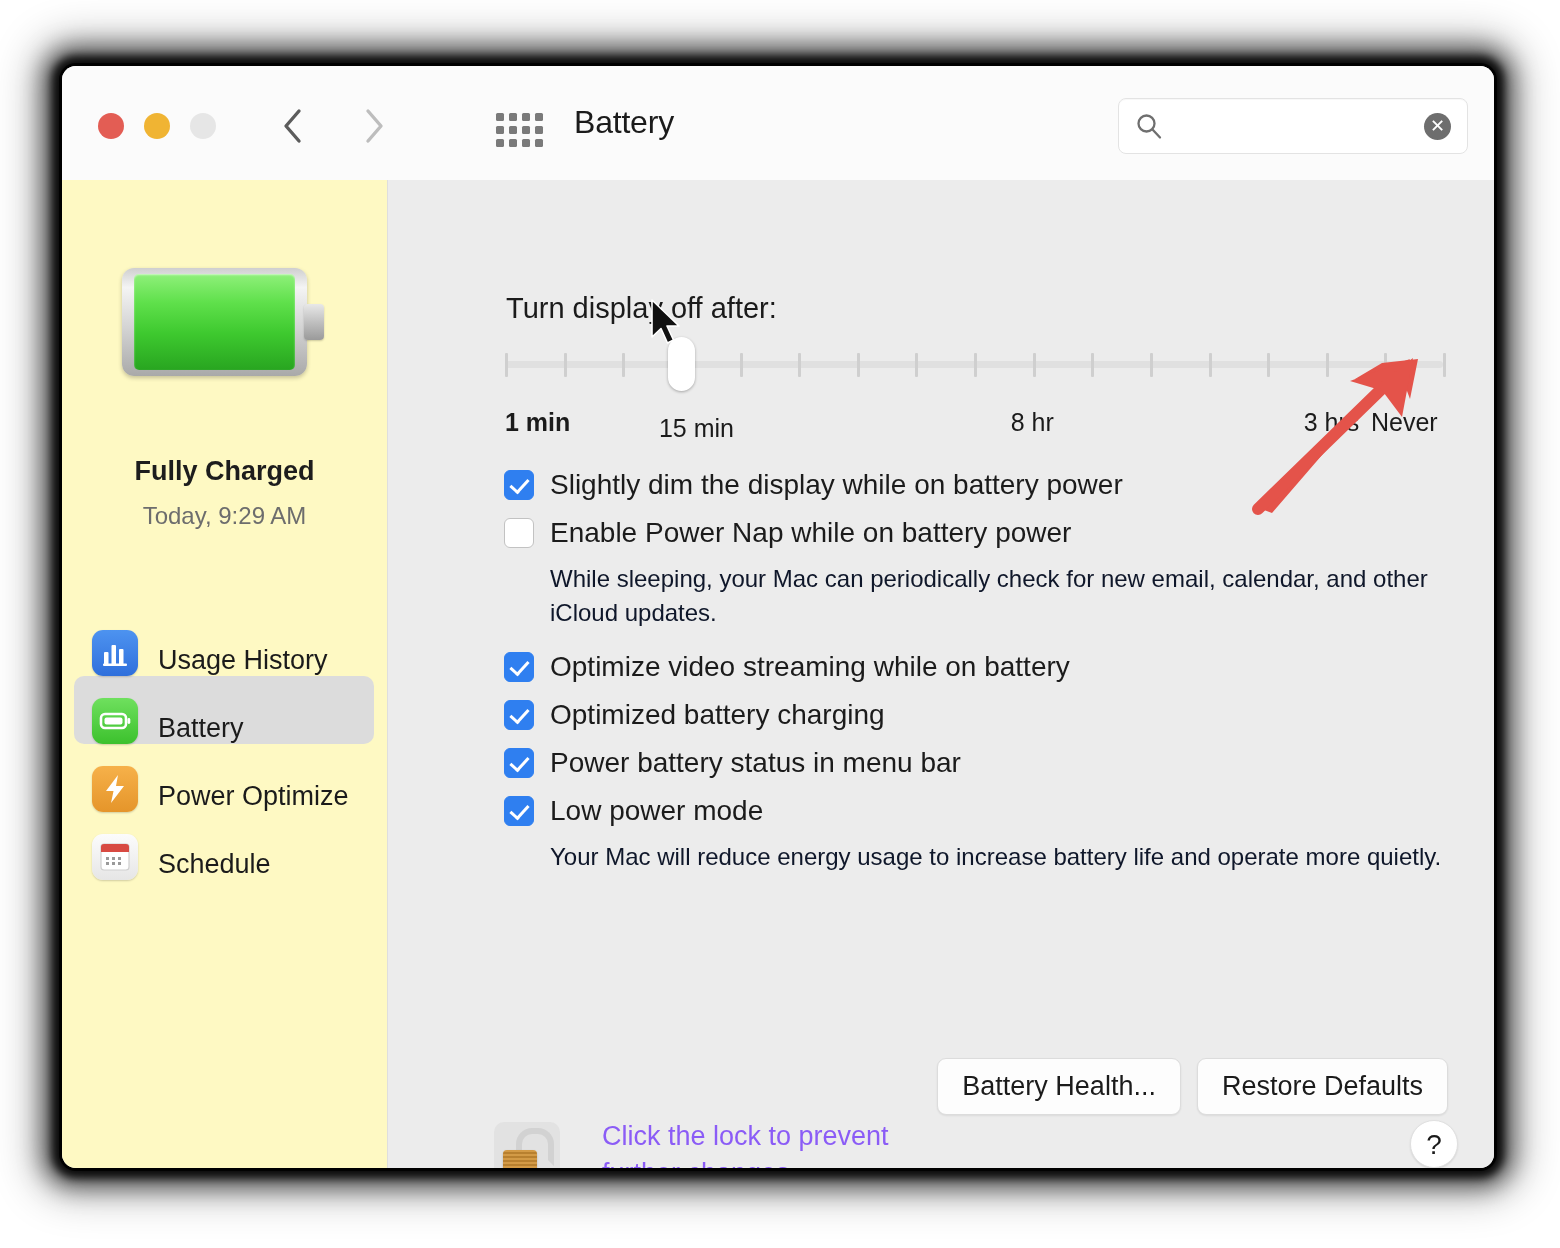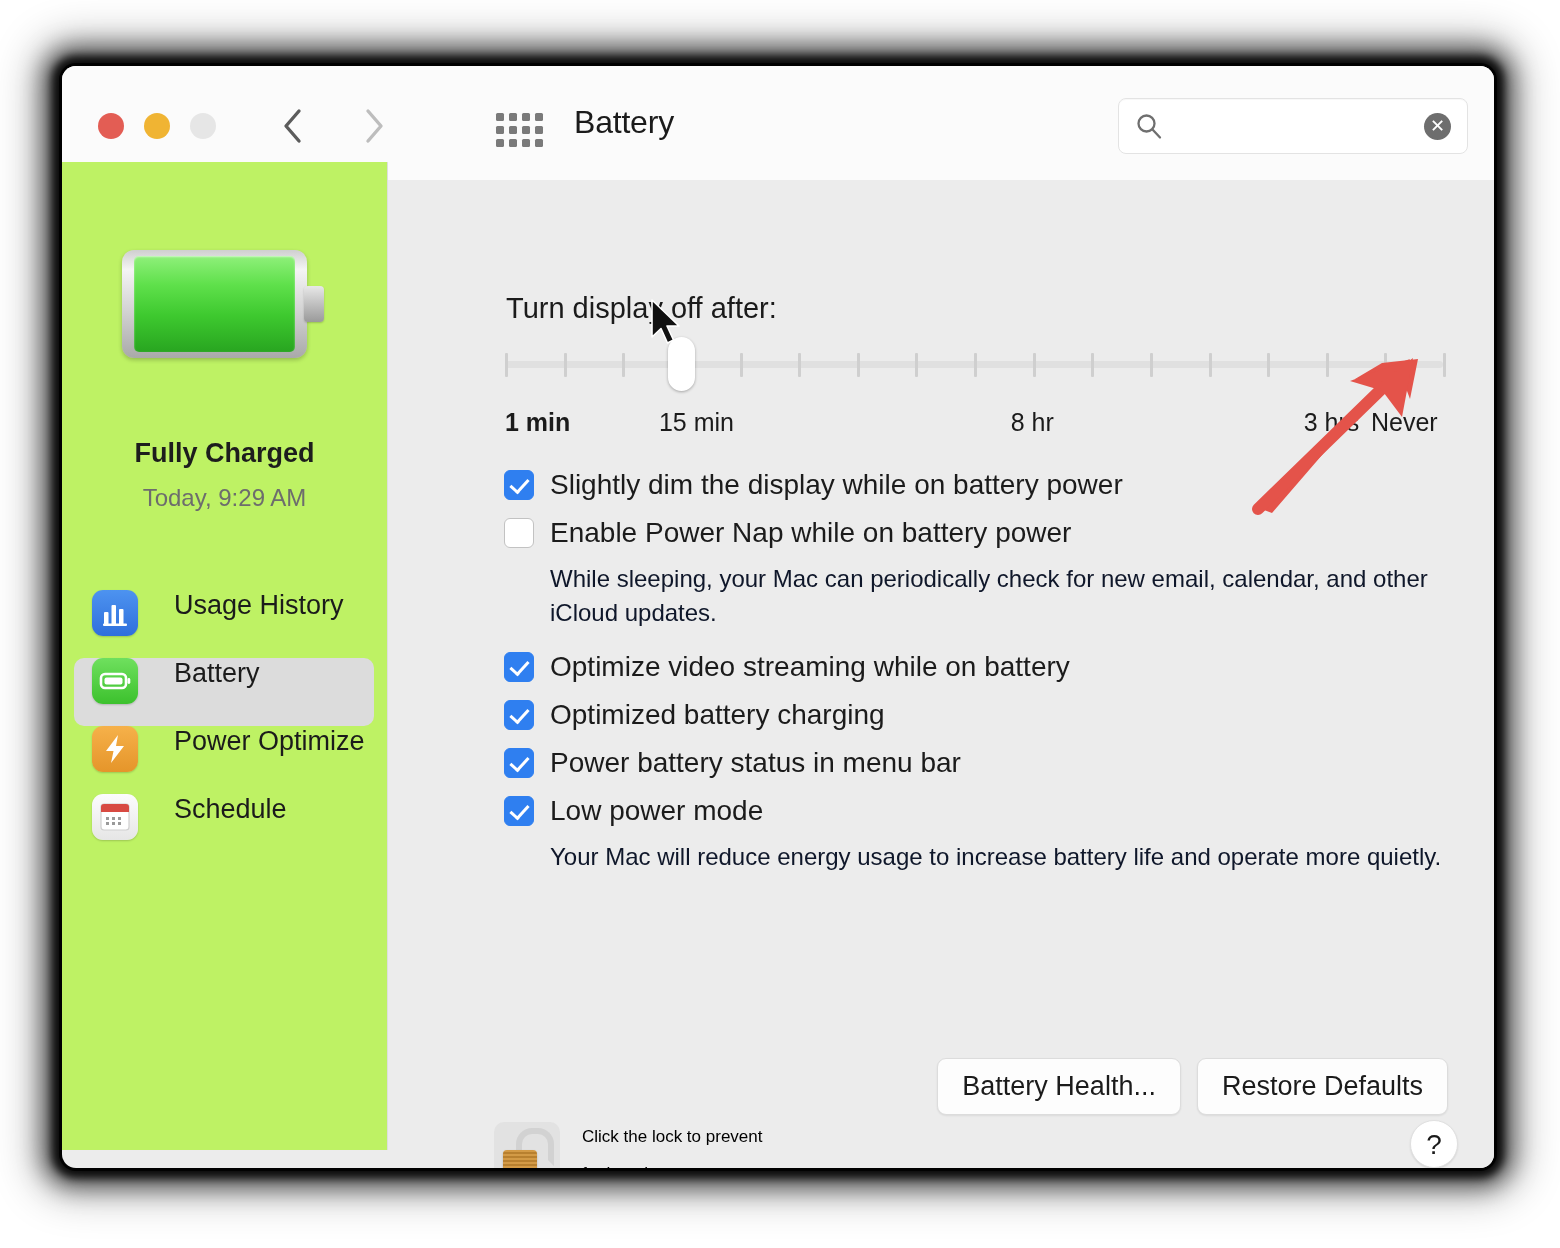--- a/index.html
+++ b/index.html
@@ -137,24 +137,24 @@
     color: #ffffff;
     font-size: 18px;
     line-height: 27px;
     text-align: center;
     font-family: "Liberation Sans", sans-serif;
   }
 
   
   .sidebar {
     position: absolute;
-    left: 0; top: 96px;
+    left: 0; top: 114px;
     width: 325px;
     height: 988px;
-    background: #bef264;
+    background: #fef9c3;
     border-right: 1px solid #dedede;
   }
 
   .battery-art {
     position: absolute;
     left: 60px;
     top: 88px;
     width: 200px;
     height: 108px;
   }
@@ -202,25 +202,25 @@
   }
 
   .navlist {
     position: absolute;
     left: 12px;
     top: 428px;
     width: 300px;
   }
   .navitem {
     display: flex;
-    align-items: flex-start;
+    align-items: flex-end;
     height: 68px;
     padding-left: 18px;
     border-radius: 10px;
-    gap: 36px;
+    gap: 20px;
   }
   .navitem.selected { background: #dcdcdc; }
   .navitem .label {
     font-size: 27px;
     color: #1b1b1b;
   }
   .appicon {
     width: 46px; height: 46px;
     border-radius: 11px;
     position: relative;
@@ -385,23 +385,24 @@
     left: 9px; top: 28px;
     width: 34px; height: 31px;
     border-radius: 4px;
     background: repeating-linear-gradient(
       180deg,
       #d39a46 0px, #d39a46 2px,
       #b8802f 2px, #b8802f 4px);
     box-shadow: 0 1px 2px rgba(0,0,0,0.22);
   }
   .lock-text {
-    font-size: 17px;
-    color: #000000;
+    font-size: 27px;
+    color: #8b5cf6;
     line-height: 37px;
+    margin-left: 20px;
   }
 
   .helpbtn {
     position: absolute;
     right: 36px;
     top: 940px;
     width: 48px; height: 48px;
     border-radius: 50%;
     background: #ffffff;
     border: 1px solid #e0e0e0;
@@ -574,21 +575,21 @@
             <div class="tick" style="left: 762.125px;"></div>
             <div class="tick" style="left: 820.75px;"></div>
             <div class="tick" style="left: 879.375px;"></div>
             <div class="tick" style="left: 938px;"></div>
           </div>
         <div class="knob" id="knob" style="left: 175.875px;"></div>
       </div>
 
       <div id="slider-labels">
           <div class="tick-label" style="left: 117px; font-weight: bold;">1 min</div>
-          <div class="tick-label" style="left: 270.875px;">15 min</div>
+          <div class="tick-label" style="left: 270.875px; margin-top: 6px;">15 min</div>
           <div class="tick-label" style="left: 622.625px;">8 hr</div>
           <div class="tick-label" style="left: 915.75px;">3 hrs</div>
           <div class="tick-label" style="left: 983px;">Never</div>
         </div>
 
       <div class="opts" id="opts">
           <div class="optrow">
             <span class="cbox on"></span>
             <span class="optlabel">Slightly dim the display while on battery power</span>
           </div>

